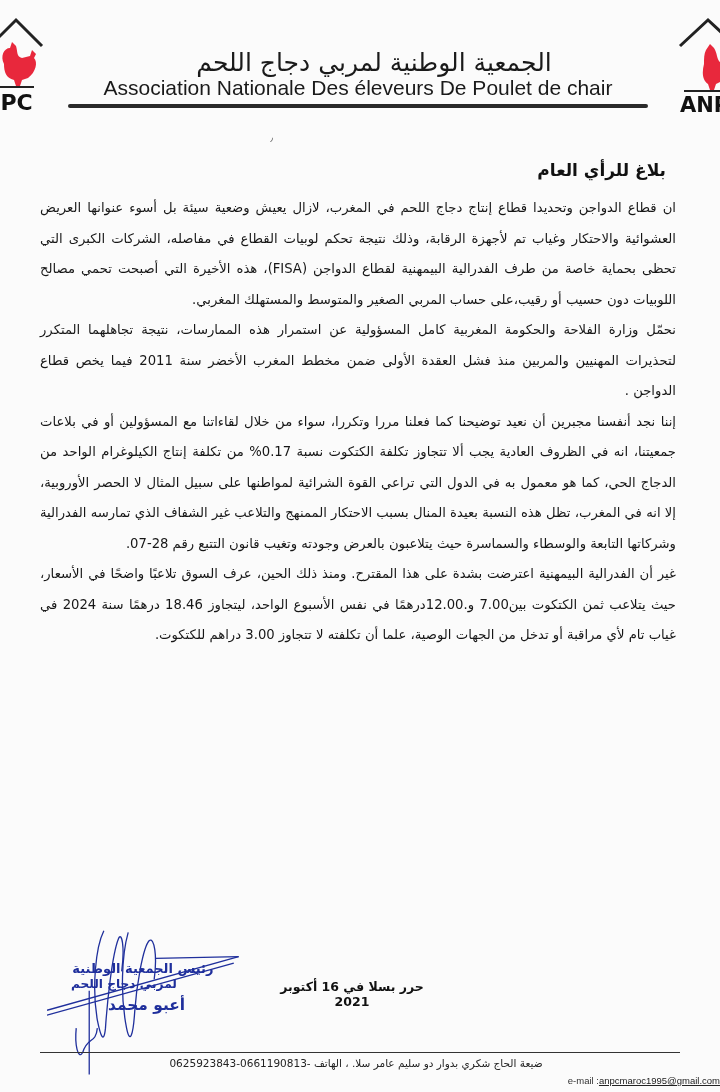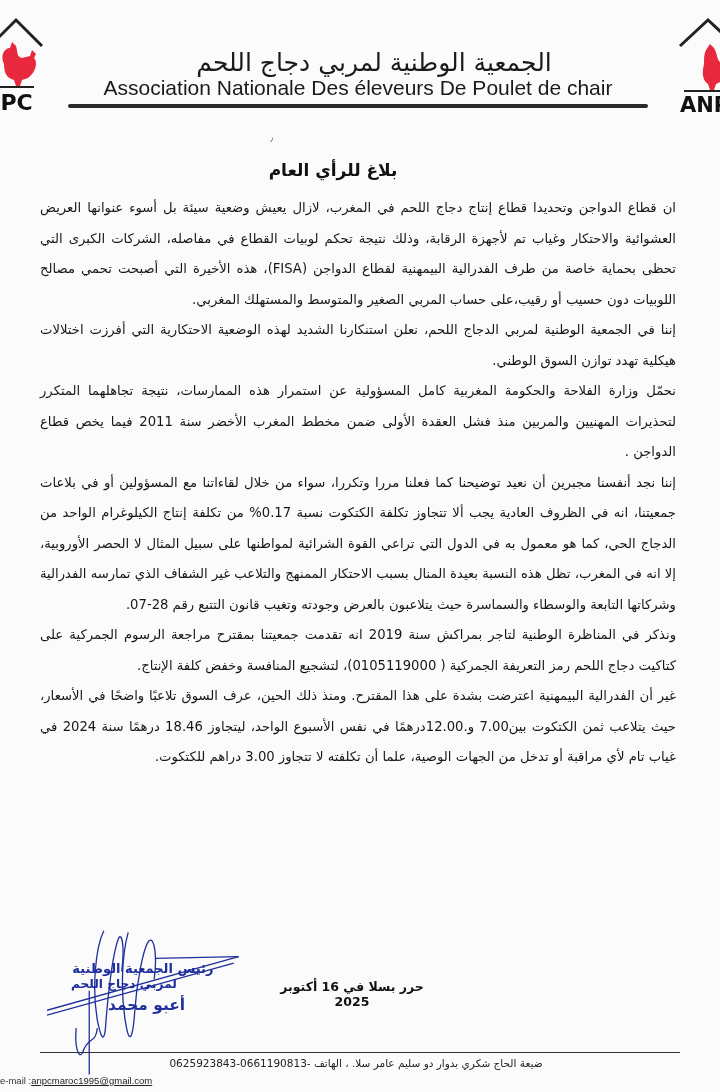--- a/index.html
+++ b/index.html
@@ -21,21 +21,21 @@
       font-family: "Liberation Sans", sans-serif; font-size: 21px; color: #1a1a1a;
     }
     .header-rule {
       position: absolute; top: 104px; left: 68px; width: 580px; height: 4px;
       background: #2a2a2a; border-radius: 2px;
     }
 
     .stray-mark { position: absolute; top: 133px; left: 270px; font-size: 9px; color: #555; }
 
     .doc-title {
-      position: absolute; top: 160px; left: 0; width: 666px; text-align: center;
+      position: absolute; top: 160px; left: 0; width: 666px; 
       direction: rtl; font-size: 17px; font-weight: bold; color: #111;
     }
 
     .body-text {
       position: absolute; top: 193px; left: 40px; width: 636px;
       direction: rtl; text-align: justify; text-align-last: right;
       font-size: 13.2px; font-weight: normal; line-height: 30.5px; color: #161616;
       font-family: "DejaVu Sans", sans-serif;
     }
     .body-text p { margin: 0; }
@@ -51,21 +51,21 @@
     }
 
     .footer-rule {
       position: absolute; top: 1052px; left: 40px; width: 640px; height: 1px; background: #333;
     }
     .footer-address {
       position: absolute; top: 1057px; left: 0; width: 712px; text-align: center;
       font-size: 10.5px; color: #222; direction: rtl;
     }
     .footer-email {
-      position: absolute; top: 1075px; left: 0; width: 720px; text-align: left;
+      position: absolute; top: 1075px; left: 0; width: 720px; text-align: right;
       font-family: "Liberation Sans", sans-serif; font-size: 9.5px; color: #333;
     }
     .footer-email a { color: #222; text-decoration: underline; }
   </style>
 </head>
 <body>
 
 <div class="logo logo-left">
   <svg viewBox="0 0 72 108">
     <polyline points="4,40 30,14 56,40" fill="none" stroke="#222" stroke-width="3"></polyline>
@@ -87,24 +87,22 @@
 <div class="header-ar">الجمعية الوطنية لمربي دجاج اللحم</div>
 <div class="header-fr">Association Nationale Des éleveurs De Poulet de chair</div>
 <div class="header-rule"></div>
 
 <div class="stray-mark">٫</div>
 
 <div class="doc-title">بلاغ للرأي العام</div>
 
 <div class="body-text">
   <p>ان قطاع الدواجن وتحديدا قطاع إنتاج دجاج اللحم في المغرب، لازال يعيش وضعية سيئة بل أسوء عنوانها العريض العشوائية والاحتكار وغياب تم لأجهزة الرقابة، وذلك نتيجة تحكم لوبيات القطاع في مفاصله، الشركات الكبرى التي تحظى بحماية خاصة من طرف الفدرالية البيمهنية لقطاع الدواجن (FISA)، هذه الأخيرة التي أصبحت تحمي مصالح اللوبيات دون حسيب أو رقيب،على حساب المربي الصغير والمتوسط والمستهلك المغربي.</p>
-  <p>إننا في الجمعية الوطنية لمربي الدجاج اللحم، نعلن استنكارنا الشديد لهذه الوضعية الاحتكارية التي أفرزت اختلالات هيكلية تهدد توازن السوق الوطني.</p>
   <p>نحمّل وزارة الفلاحة والحكومة المغربية كامل المسؤولية عن استمرار هذه الممارسات، نتيجة تجاهلهما المتكرر لتحذيرات المهنيين والمربين منذ فشل العقدة الأولى ضمن مخطط المغرب الأخضر سنة 2011 فيما يخص قطاع الدواجن .</p>
   <p>إننا نجد أنفسنا مجبرين أن نعيد توضيحنا كما فعلنا مررا وتكررا، سواء من خلال لقاءاتنا مع المسؤولين أو في بلاعات جمعيتنا، انه في الظروف العادية يجب ألا تتجاوز تكلفة الكتكوت نسبة 0.17% من تكلفة إنتاج الكيلوغرام الواحد من الدجاج الحي، كما هو معمول به في الدول التي تراعي القوة الشرائية لمواطنها على سبيل المثال لا الحصر الأوروبية، إلا انه في المغرب، تظل هذه النسبة بعيدة المنال بسبب الاحتكار الممنهج والتلاعب غير الشفاف الذي تمارسه الفدرالية وشركاتها التابعة والوسطاء والسماسرة حيث يتلاعبون بالعرض وجودته وتغيب قانون التتبع رقم 28-07.</p>
-  <p>ونذكر في المناظرة الوطنية لتاجر بمراكش سنة 2019 انه تقدمت جمعيتنا بمقترح مراجعة الرسوم الجمركية على كتاكيت دجاج اللحم رمز التعريفة الجمركية ( 0105119000)، لتشجيع المنافسة وخفض كلفة الإنتاج.</p>
   <p>غير أن الفدرالية البيمهنية اعترضت بشدة على هذا المقترح. ومنذ ذلك الحين، عرف السوق تلاعبًا واضحًا في الأسعار، حيث يتلاعب ثمن الكتكوت بين7.00 و.12.00درهمًا في نفس الأسبوع الواحد، ليتجاوز 18.46 درهمًا سنة 2024 في غياب تام لأي مراقبة أو تدخل من الجهات الوصية، علما أن تكلفته لا تتجاوز 3.00 دراهم للكتكوت.</p>
 </div>
 
 <div class="signature">
   <svg viewBox="0 0 250 187">
     <g fill="none" stroke="#1f2f9c" stroke-width="1.6">
       <path d="M70,10 C60,30 55,80 62,120 C66,140 70,150 72,130 C74,100 80,40 88,20 C92,10 96,30 92,60"></path>
       <path d="M100,12 C92,40 90,90 98,130 C102,150 106,140 108,110 C110,80 118,30 126,22 C132,18 136,40 132,70"></path>
       <path d="M36,130 C34,150 38,170 44,160 C50,140 60,150 62,130"></path>
       <path d="M0,108 L236,42"></path>
@@ -113,19 +111,19 @@
       <path d="M52,84 L52,187"></path>
     </g>
     <g font-family="DejaVu Sans, sans-serif" font-weight="bold" fill="#1f2f9c" direction="rtl">
       <text x="205" y="62" font-size="16" text-anchor="start">رئيس الجمعية الوطنية</text>
       <text x="160" y="80" font-size="15" text-anchor="start">لمربي دجاج اللحم</text>
       <text x="170" y="108" font-size="19" text-anchor="start">أعبو محمد</text>
     </g>
   </svg>
 </div>
 
-<div class="date-line">حرر بسلا في 16 أكتوبر 2025</div>
+<div class="date-line">حرر بسلا في 16 أكتوبر 2021</div>
 
 <div class="footer-rule"></div>
 <div class="footer-address">ضيعة الحاج شكري بدوار دو سليم عامر سلا. ، الهاتف -0661190813-0625923843</div>
 <div class="footer-email">
   <span>e-mail :</span><a>anpcmaroc1995@gmail.com</a>
 </div>
 
 </body></html>

